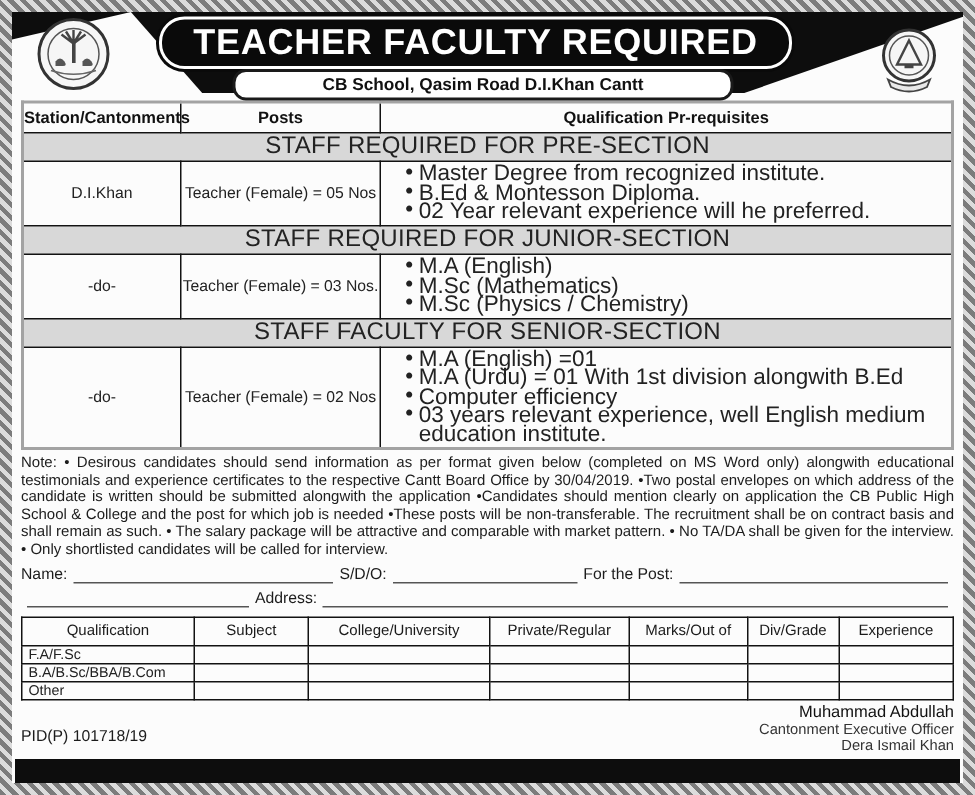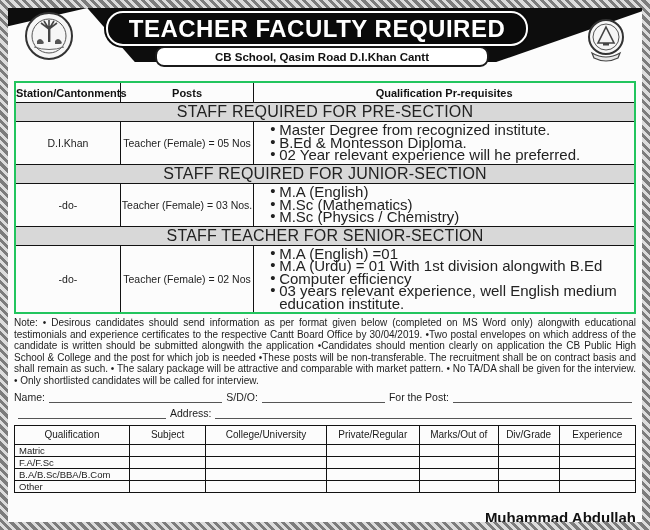--- a/index.html
+++ b/index.html
@@ -45,21 +45,21 @@
   }
   .subtitle-box{
     position:absolute;left:147px;top:38px;width:330px;height:17px;
     background:#ffffff;border:2px solid #1a1a1a;border-radius:9px;
     display:flex;align-items:center;justify-content:center;
     color:#111;font-weight:bold;font-size:11.5px;white-space:nowrap;z-index:7;
   }
 
   
   table{border-collapse:collapse;table-layout:fixed;}
-  .recruit{width:100%;margin-top:19px;border:2px solid #22c55e;}
+  .recruit{width:100%;margin-top:5px;border:2px solid #a3a3a3;}
   .recruit th,.recruit td{border:1.5px solid #121212;padding:0;vertical-align:middle;}
   .recruit thead th{font-size:11px;font-weight:bold;height:19px;color:#111;}
   .band td{
     background:#d8d8d8;height:14px;text-align:center;
     font-size:16px;color:#222;letter-spacing:.2px;
   }
   .cell-center{text-align:center;font-size:10.5px;color:#222;}
   .bullets{margin:2px 0 2px 6px;padding:0 4px 0 10px;}
   .bullets li{
     list-style:none;font-size:15px;color:#222;line-height:12.5px;
@@ -86,21 +86,21 @@
   
   .grid{width:100%;margin-top:6px;border:1.5px solid #121212;}
   .grid th,.grid td{border:1px solid #121212;}
   .grid thead th{font-size:10px;font-weight:normal;height:16px;color:#1a1a1a;border-bottom-width:1.5px;}
   .grid td{height:11px;font-size:9.5px;color:#222;padding:0 0 0 4px;text-align:left;}
 
   
   .sigrow{display:flex;justify-content:space-between;align-items:flex-end;margin-top:3px;}
   .pid{font-size:10.5px;color:#1c1c1c;margin-bottom:6px;}
   .sig{text-align:right;line-height:11px;}
-  .sig .name{font-weight:bold;font-size:15px;color:#111;margin-top:16px;}
+  .sig .name{font-weight:normal;font-size:11px;color:#111;}
   .sig .line2,.sig .line3{font-size:9.8px;color:#333;}
 
   
   .footer{
     flex:0 0 auto;height:22px;margin:3px 2px 2px 2px;background:#0d0d0d;
     color:#fff;font-weight:bold;font-size:12.5px;letter-spacing:.2px;
     display:flex;align-items:center;justify-content:center;white-space:nowrap;
   }
 </style>
 </head>
@@ -182,21 +182,21 @@
           <td>
             <ul class="bullets">
               <li>M.A (English)</li>
               <li>M.Sc (Mathematics)</li>
               <li>M.Sc (Physics / Chemistry)</li>
             </ul>
           </td>
         </tr>
 
         <tr class="band">
-          <td colspan="3">STAFF TEACHER FOR SENIOR-SECTION</td>
+          <td colspan="3">STAFF FACULTY FOR SENIOR-SECTION</td>
         </tr>
         <tr class="r-sen">
           <td class="cell-center">-do-</td>
           <td class="cell-center">Teacher (Female) = 02 Nos</td>
           <td>
             <ul class="bullets">
               <li>M.A (English) =01</li>
               <li>M.A (Urdu) = 01 With 1st division alongwith B.Ed</li>
               <li>Computer efficiency</li>
               <li>03 years relevant experience, well English medium education institute.</li>
@@ -238,29 +238,20 @@
           <th>Subject</th>
           <th>College/University</th>
           <th>Private/Regular</th>
           <th>Marks/Out of</th>
           <th>Div/Grade</th>
           <th>Experience</th>
         </tr>
       </thead>
       <tbody>
         <tr>
-          <td>Matric</td>
-          <td></td>
-              <td></td>
-              <td></td>
-              <td></td>
-              <td></td>
-              <td></td>
-        </tr>
-        <tr>
           <td>F.A/F.Sc</td>
           <td></td>
               <td></td>
               <td></td>
               <td></td>
               <td></td>
               <td></td>
         </tr>
         <tr>
           <td>B.A/B.Sc/BBA/B.Com</td>

